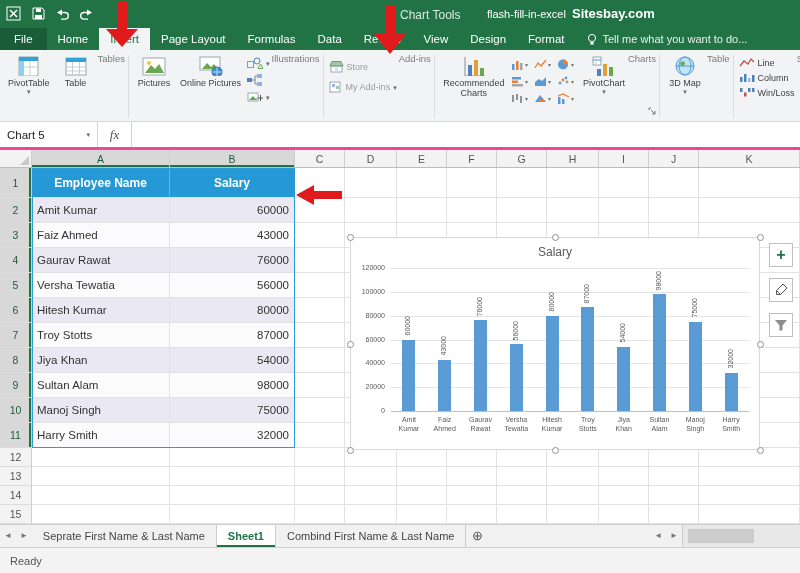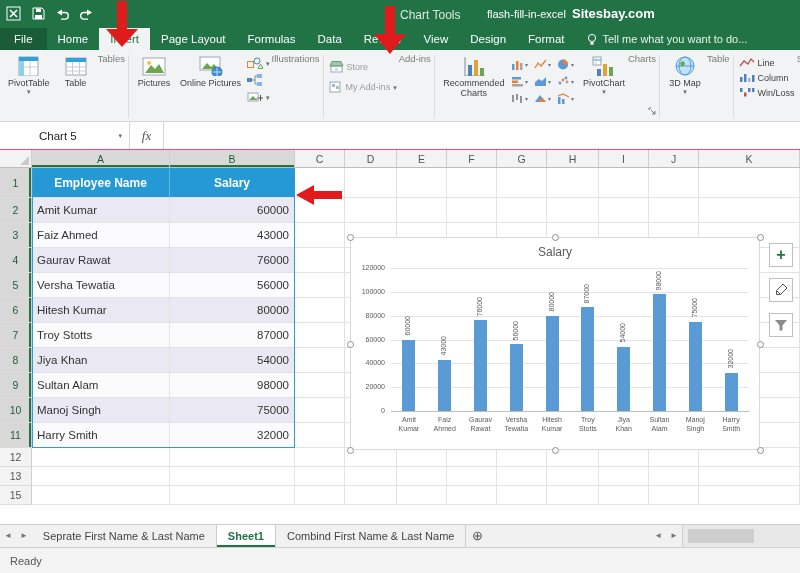--- a/index.html
+++ b/index.html
@@ -31,21 +31,21 @@
 .darr{font-size:7px;color:#6a6a6a;line-height:1;}
 .smallcol{display:flex;flex-direction:column;gap:3px;padding-top:3px;}
 .smallbtn{display:flex;align-items:center;gap:3px;font-size:9px;color:#3f3f3f;padding:1px 2px;white-space:nowrap;}
 .dim{color:#9b9b9b;}
 .minigrid{display:grid;grid-template-columns:repeat(3,22px);grid-auto-rows:16px;gap:1px;padding-top:3px;}
 .minibtn{display:flex;align-items:center;gap:1px;}
 .mdarr{font-size:6px;color:#777;}
 .launcher{position:absolute;right:2px;bottom:2px;}
 
 
-.fbar{height:28px;display:flex;align-items:stretch;background:#fff;border-bottom:1px solid #ec4899;padding-left:32px;}
+.fbar{height:28px;display:flex;align-items:stretch;background:#fff;border-bottom:3px solid #ec4899;}
 .namebox{width:98px;border-right:1px solid #d5d5d5;display:flex;align-items:center;justify-content:space-between;padding:0 7px;font-size:11.5px;color:#222;}
 .fxbox{width:34px;border-right:1px solid #d5d5d5;display:flex;align-items:center;justify-content:center;font-style:italic;font-family:"Liberation Serif",serif;font-size:13px;color:#555;}
 .finput{flex:1;background:#fff;}
 
 
 .colheads{height:18px;display:flex;background:#f3f3f3;border-bottom:1px solid #bdbdbd;font-size:10.5px;color:#555;}
 .corner{width:32px;border-right:1px solid #cdcdcd;background:#f3f3f3;position:relative;flex:none;}
 .corner:after{content:"";position:absolute;right:2px;bottom:2px;border-left:9px solid transparent;border-bottom:9px solid #c9c9c9;}
 .colhead{display:flex;align-items:center;justify-content:center;border-right:1px solid #cdcdcd;flex:none;}
 .colhead.selh{background:#d8d8d8;box-shadow:inset 0 -2px 0 #217346;color:#1e5c38;}
@@ -612,20 +612,34 @@
           <div class="cell" style="width: 50px; line-height: 19px;"></div>
           <div class="cell" style="width: 50px; line-height: 19px;"></div>
           <div class="cell" style="width: 50px; line-height: 19px;"></div>
           <div class="cell" style="width: 52px; line-height: 19px;"></div>
           <div class="cell" style="width: 50px; line-height: 19px;"></div>
           <div class="cell" style="width: 50px; line-height: 19px;"></div>
           <div class="cell" style="width: 101px; line-height: 19px;"></div>
         </div>
         <div class="grow" style="height: 19px;">
           <div class="rowhead">13</div>
+          <div class="cell" style="width: 138px; line-height: 19px;"></div>
+          <div class="cell" style="width: 125px; line-height: 19px;"></div>
+          <div class="cell" style="width: 50px; line-height: 19px;"></div>
+          <div class="cell" style="width: 52px; line-height: 19px;"></div>
+          <div class="cell" style="width: 50px; line-height: 19px;"></div>
+          <div class="cell" style="width: 50px; line-height: 19px;"></div>
+          <div class="cell" style="width: 50px; line-height: 19px;"></div>
+          <div class="cell" style="width: 52px; line-height: 19px;"></div>
+          <div class="cell" style="width: 50px; line-height: 19px;"></div>
+          <div class="cell" style="width: 50px; line-height: 19px;"></div>
+          <div class="cell" style="width: 101px; line-height: 19px;"></div>
+        </div>
+        <div class="grow" style="height: 19px;">
+          <div class="rowhead">14</div>
           <div class="cell" style="width: 138px; line-height: 19px;"></div>
           <div class="cell" style="width: 125px; line-height: 19px;"></div>
           <div class="cell" style="width: 50px; line-height: 19px;"></div>
           <div class="cell" style="width: 52px; line-height: 19px;"></div>
           <div class="cell" style="width: 50px; line-height: 19px;"></div>
           <div class="cell" style="width: 50px; line-height: 19px;"></div>
           <div class="cell" style="width: 50px; line-height: 19px;"></div>
           <div class="cell" style="width: 52px; line-height: 19px;"></div>
           <div class="cell" style="width: 50px; line-height: 19px;"></div>
           <div class="cell" style="width: 50px; line-height: 19px;"></div>

